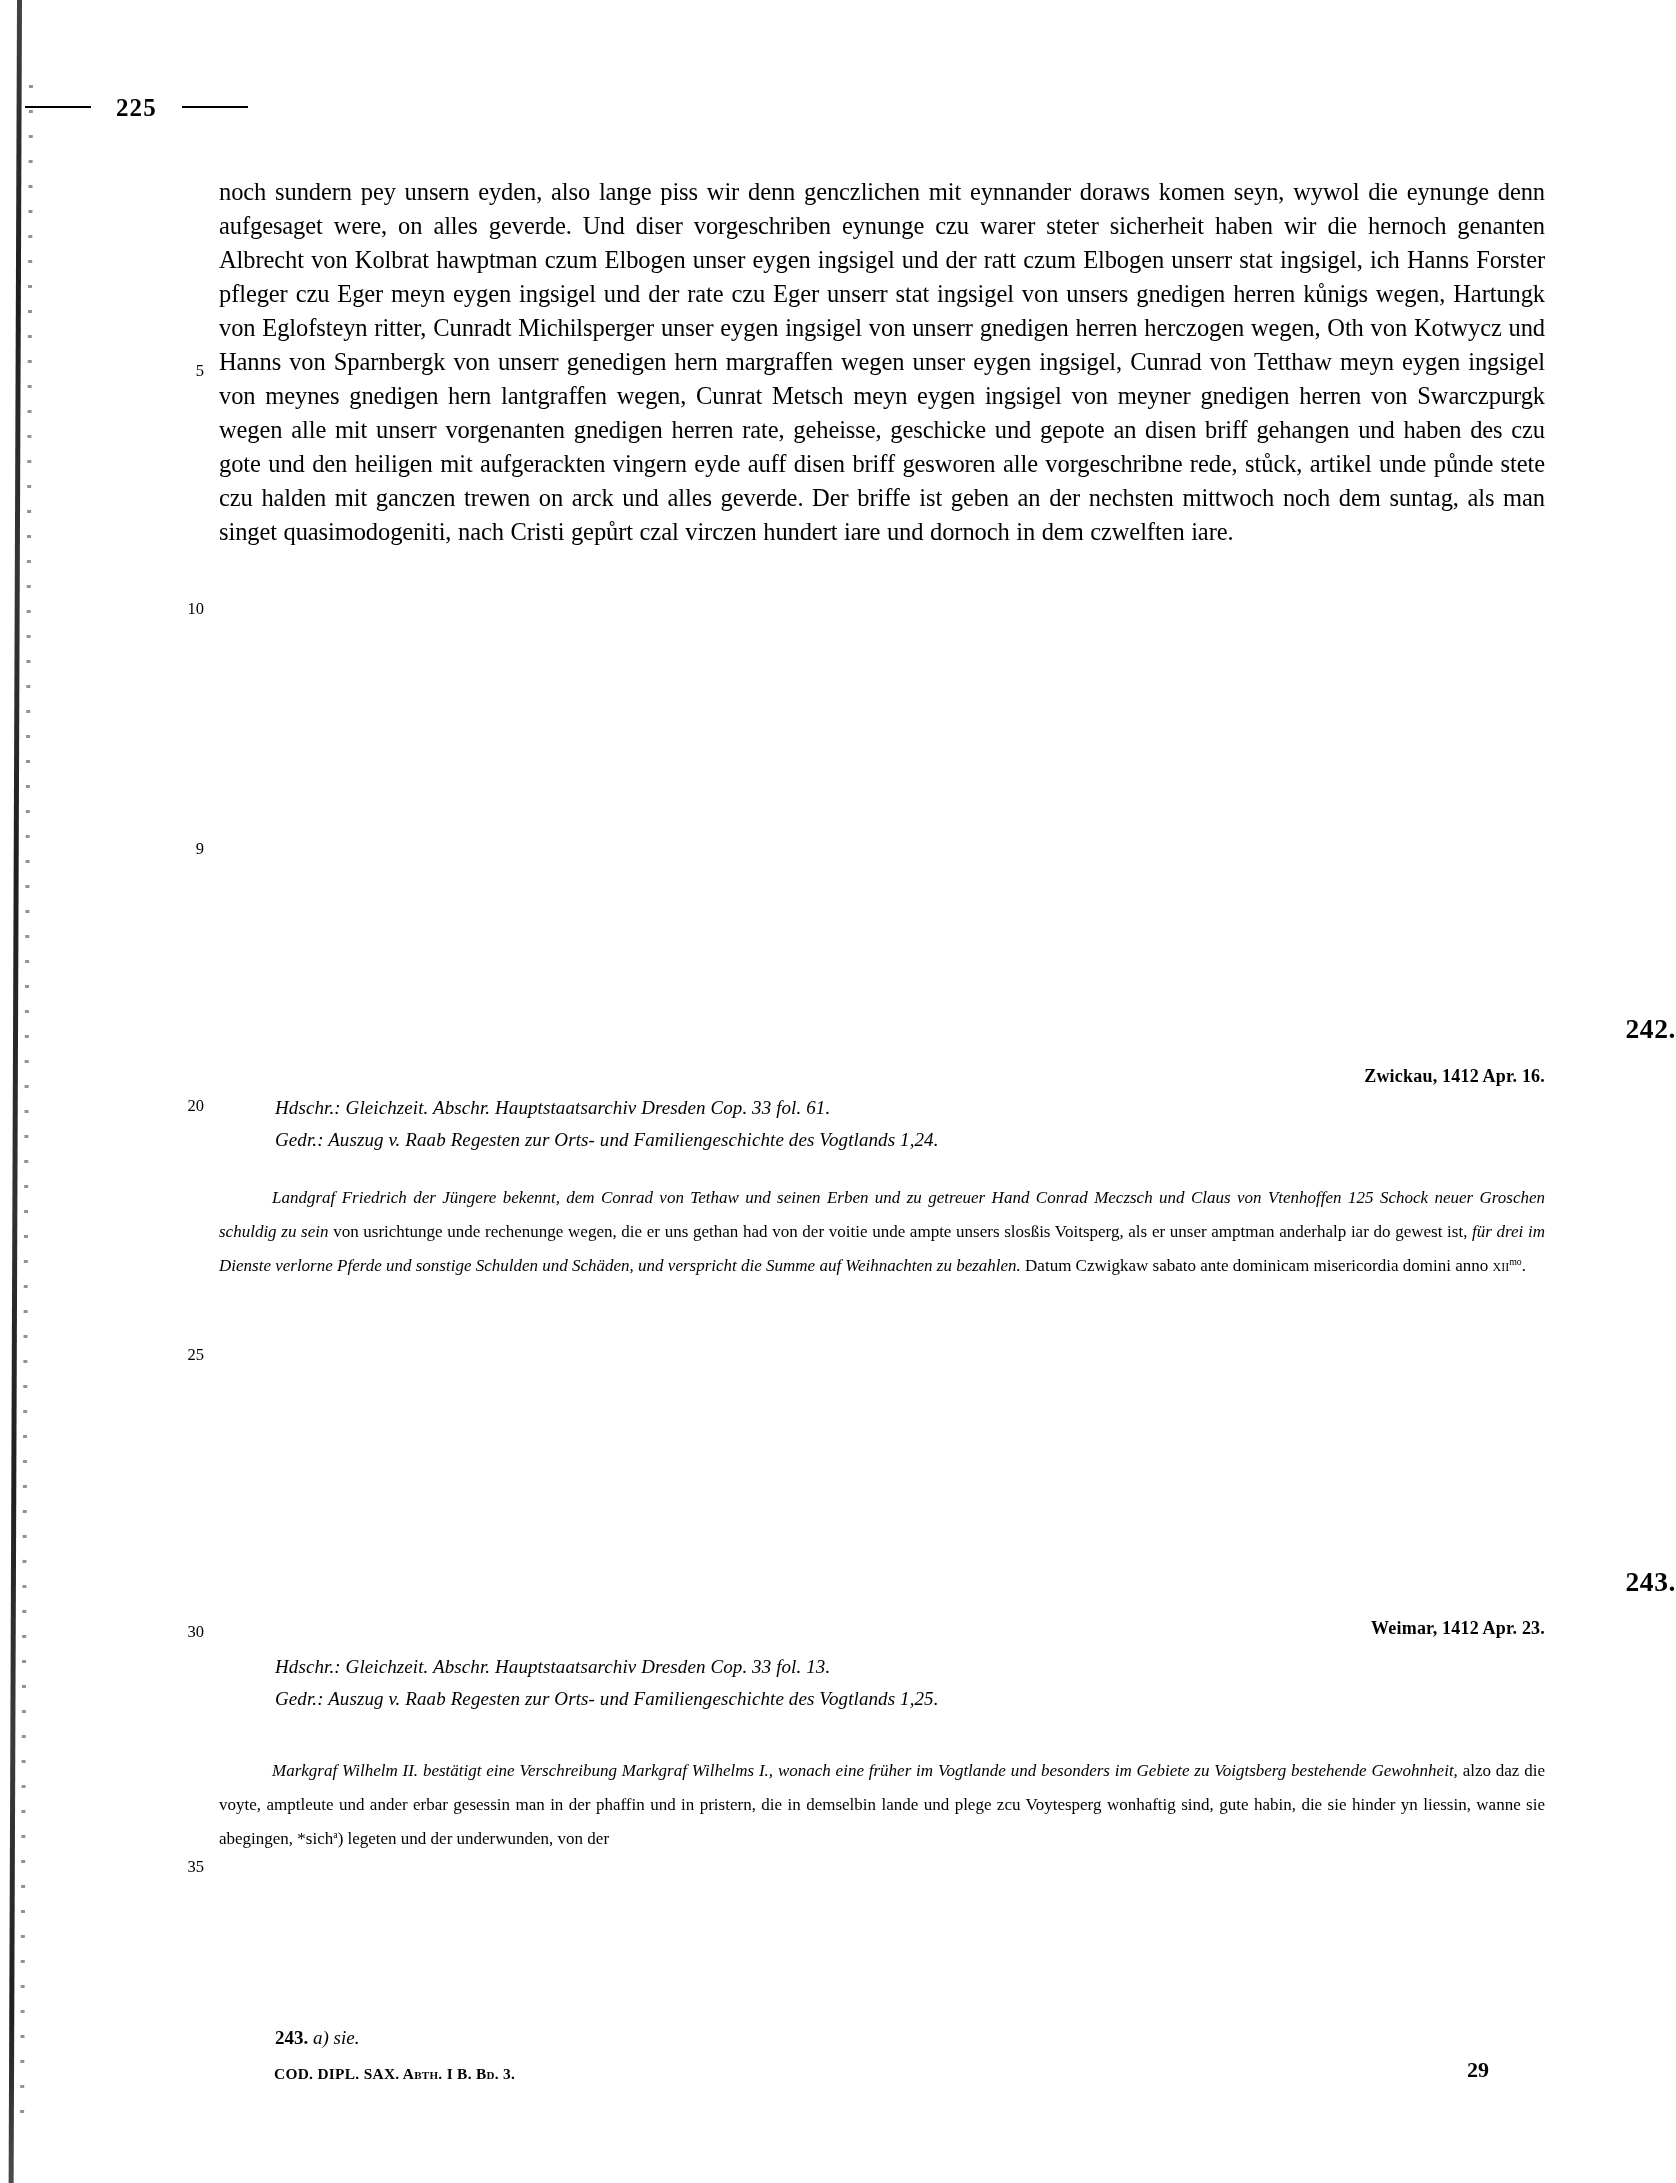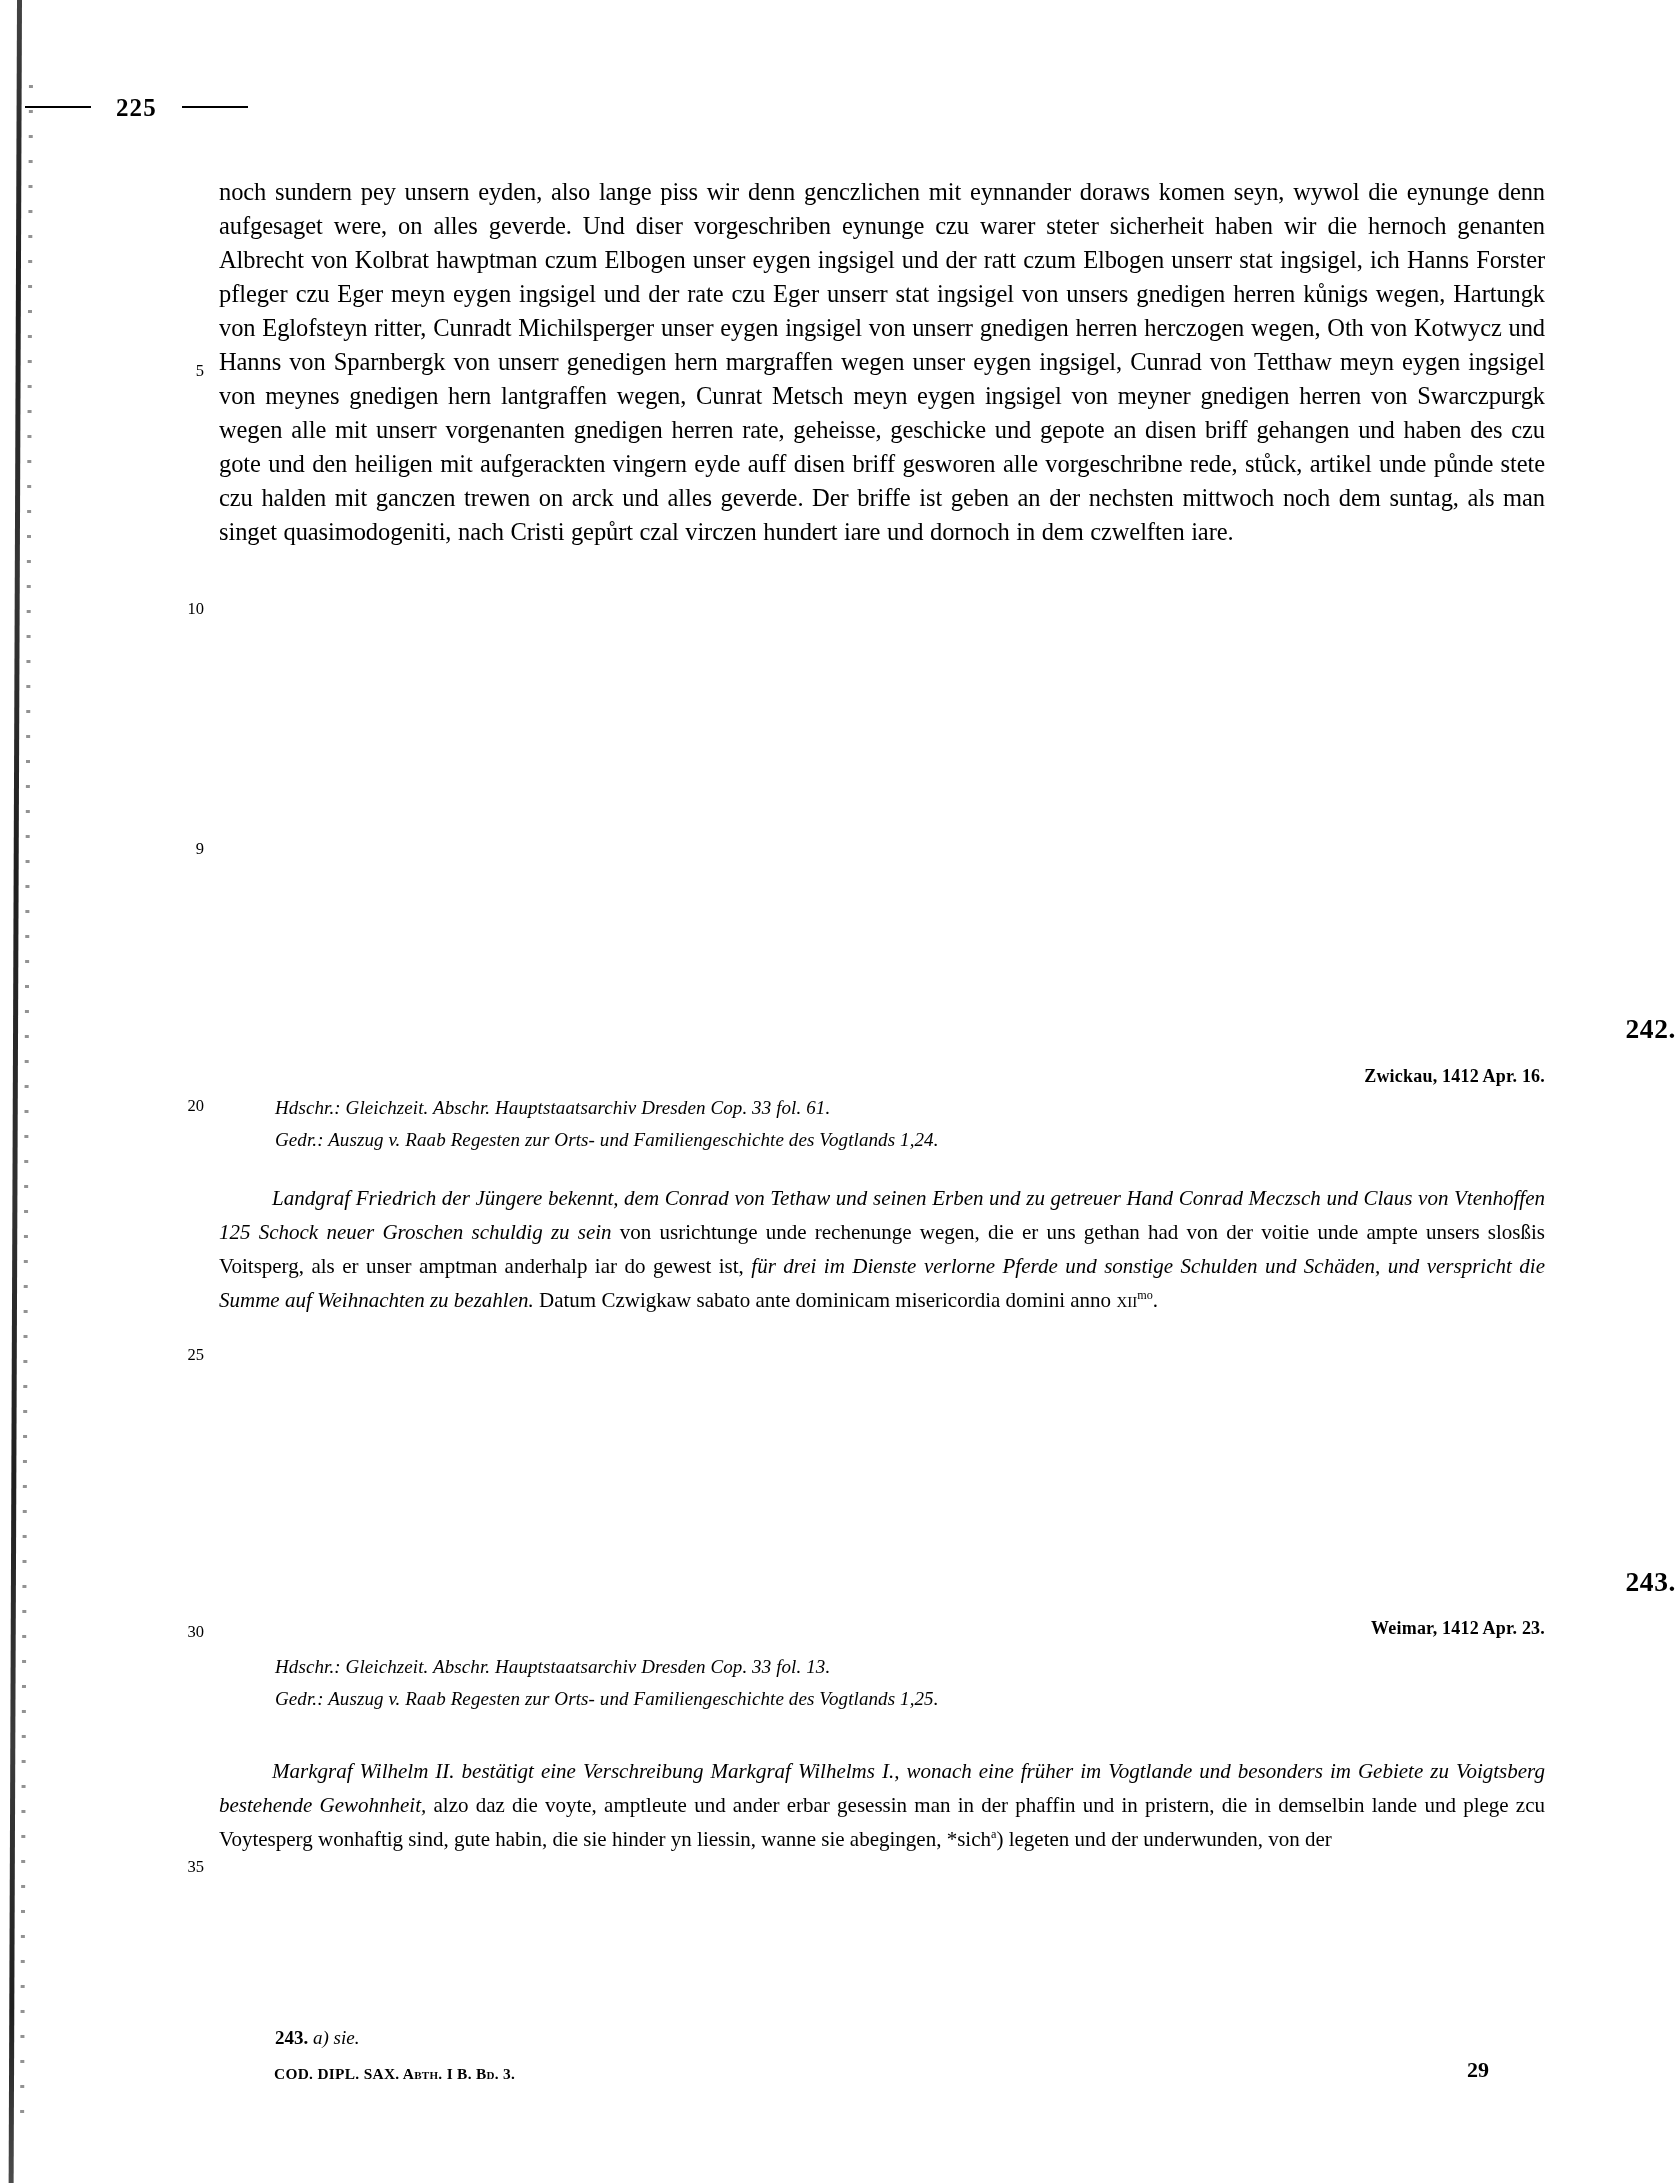--- a/index.html
+++ b/index.html
@@ -93,21 +93,21 @@
     font-size: 24.5px;
     line-height: 34px;
     text-align: justify;
     text-align-last: left;
     letter-spacing: -0.1px;
     word-spacing: 0.6px;
   }
   p.body.first { text-indent: 0; }
   p.regest {
     margin: 0;
-    font-size: 21px;
+    font-size: 17px;
     line-height: 34px;
     text-align: justify;
     text-align-last: left;
     text-indent: 53px;
   }
   .it { font-style: italic; }
 
   
   .secnum {
     position: absolute;

